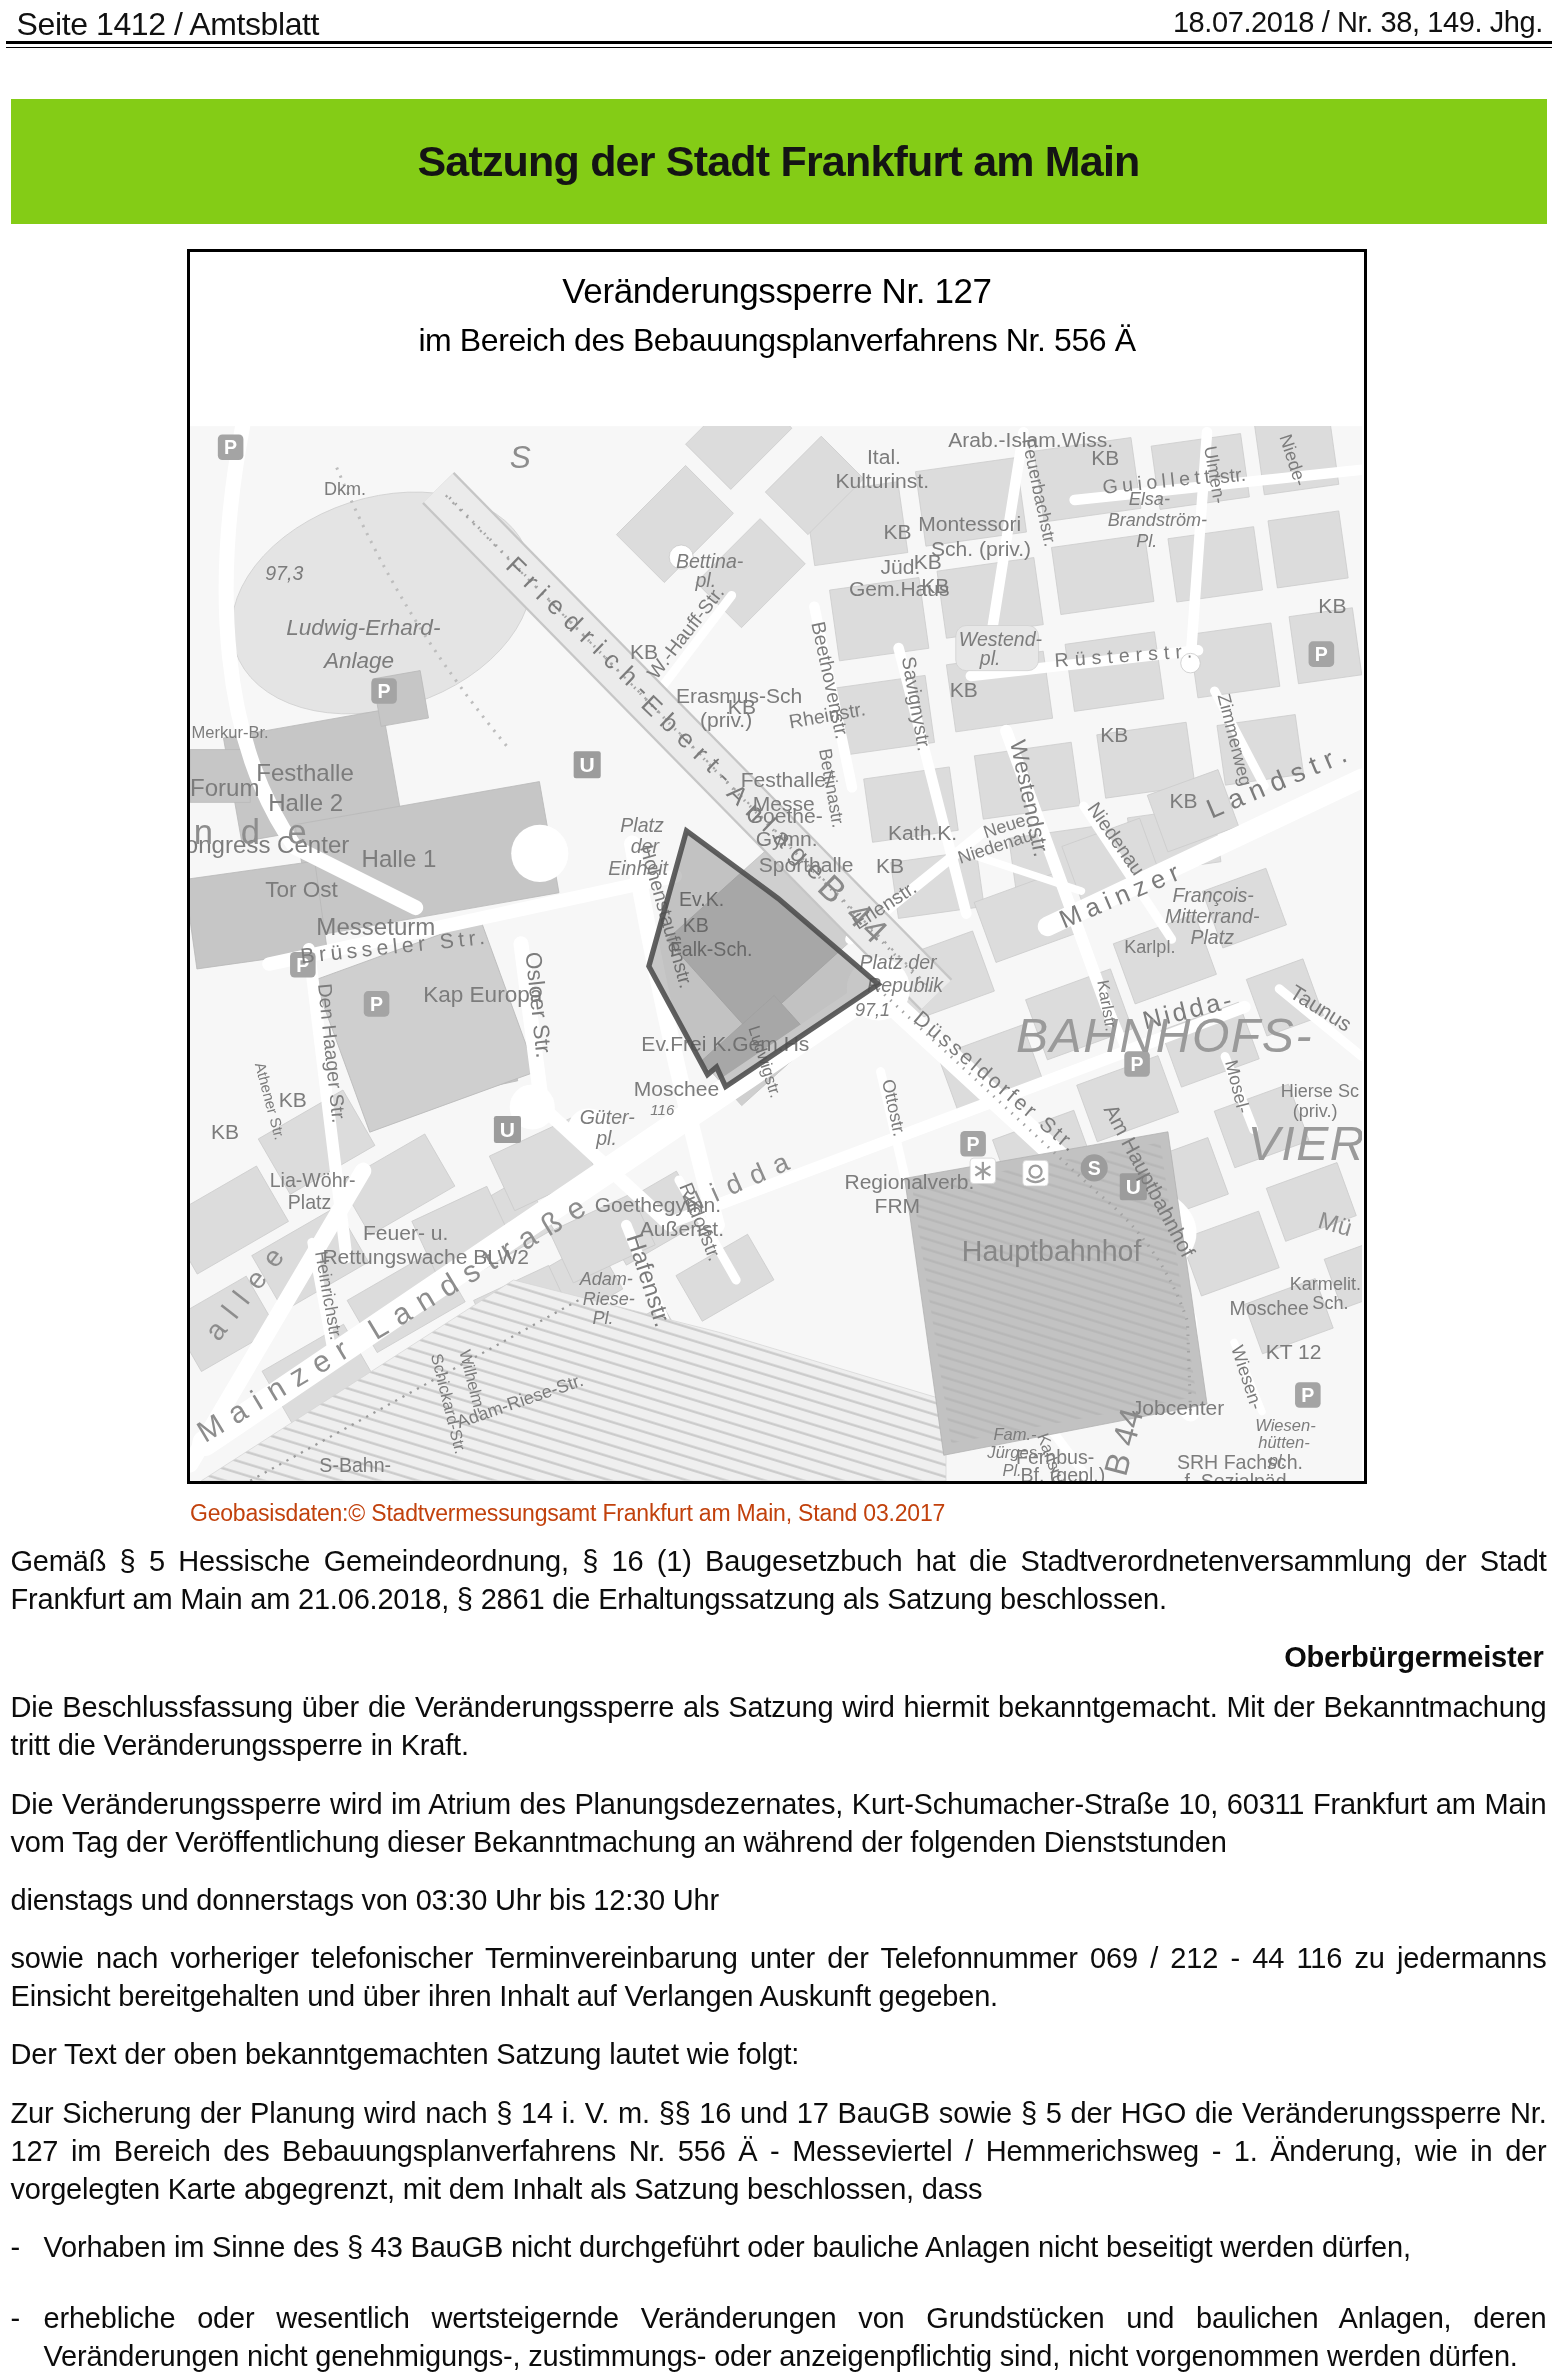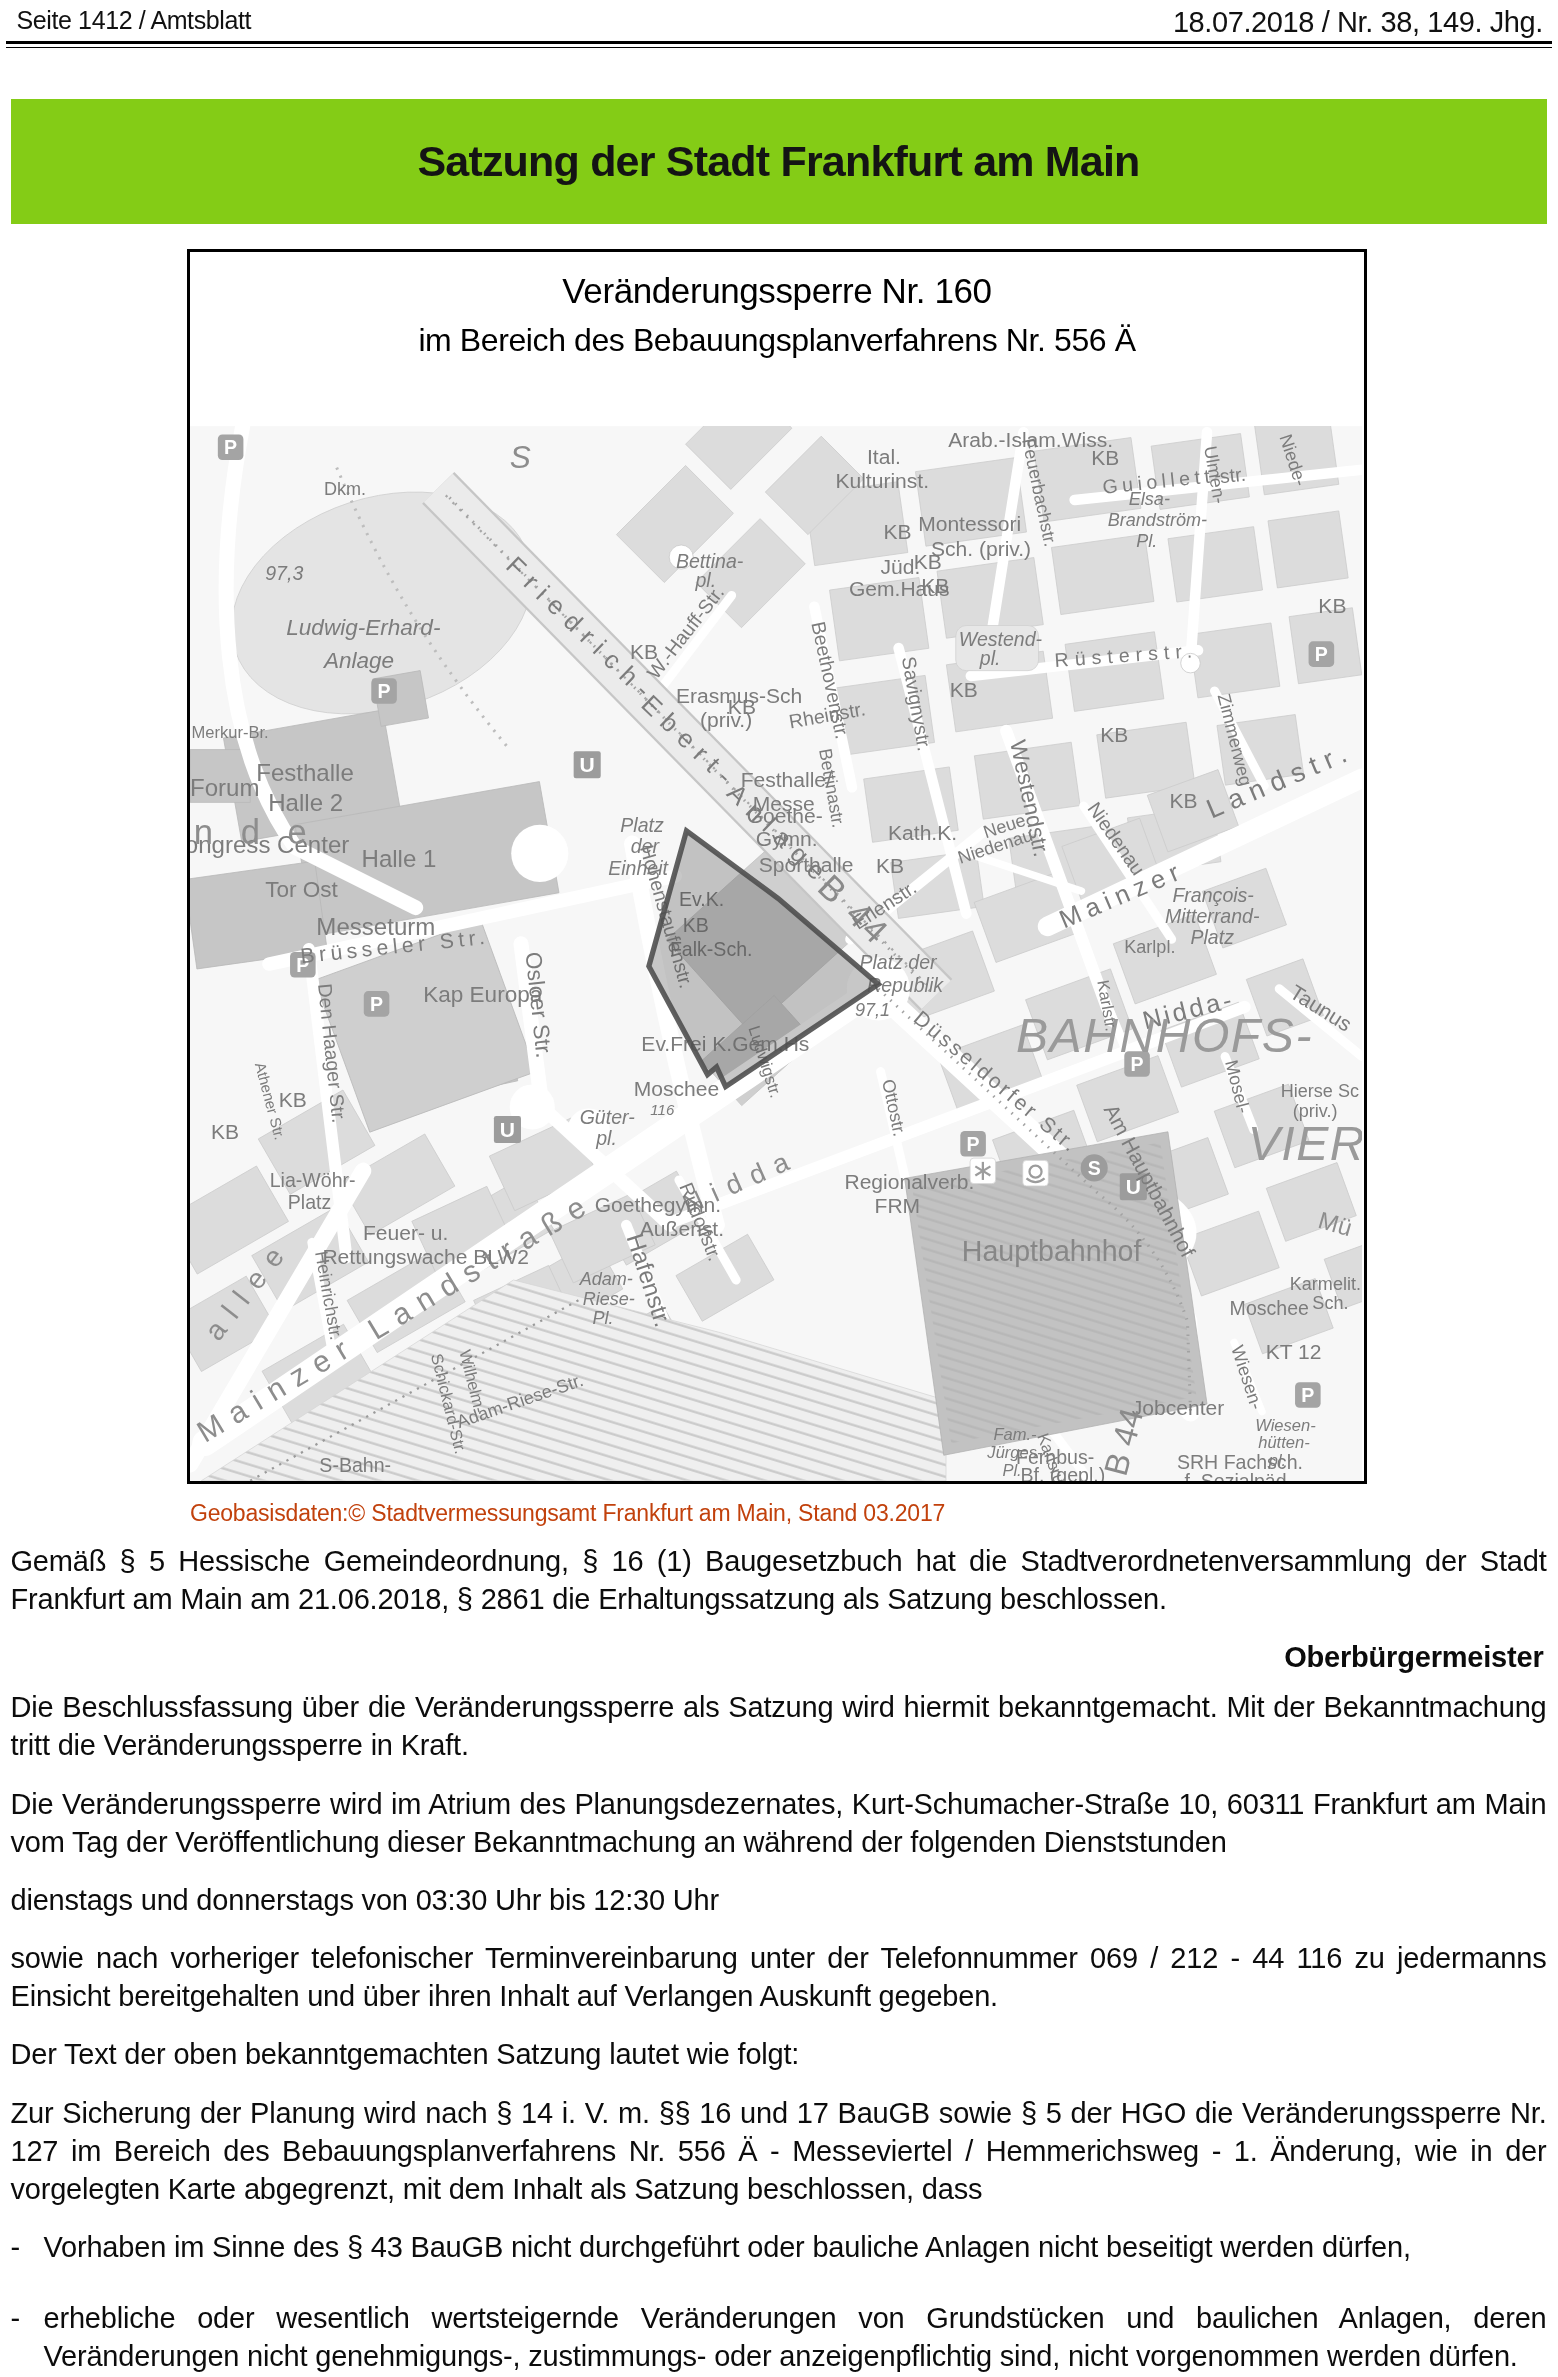--- a/index.html
+++ b/index.html
@@ -1,21 +1,21 @@
 <!DOCTYPE html>
 <html lang="de" style="font-size:12px"><head>
 <meta charset="utf-8">
 <style>
   html,body{margin:0;padding:0;}
   body{
     width:1558px;height:2377px;position:relative;overflow:hidden;
     background:#ffffff;color:#111;
     font-family:"Liberation Sans", sans-serif;
   }
-  .header-left{position:absolute;top:6px;left:16.6px;font-size:25px;letter-spacing:-0.4px;}
+  .header-left{position:absolute;top:6px;left:16.6px;font-size:32px;letter-spacing:-0.4px;}
   .header-right{position:absolute;top:6px;right:15px;font-size:29px;letter-spacing:-0.4px;}
   .rule-thick{position:absolute;top:41px;left:6px;right:6px;height:3px;background:#000;}
   .rule-thin{position:absolute;top:47px;left:6px;right:6px;height:0.8px;background:#000;}
   .banner{
     position:absolute;left:10.5px;top:99px;width:1536px;height:125px;
     background:#84cc16;display:flex;align-items:center;justify-content:center;
   }
   .banner h1{margin:0;font-size:43px;font-weight:bold;letter-spacing:-0.8px;color:#141414;}
   .nbox{
     position:absolute;left:187px;top:249px;width:1180px;height:1235px;
@@ -45,21 +45,21 @@
 <div class="header-right">18.07.2018 / Nr. 38, 149. Jhg.</div>
 <div class="rule-thick"></div>
 <div class="rule-thin"></div>
 
 <div class="banner">
   <h1>Satzung der Stadt Frankfurt am Main</h1>
 </div>
 
 <div class="nbox">
   <div class="nbox-titles">
-    <div class="t1">Veränderungssperre Nr. 160</div>
+    <div class="t1">Veränderungssperre Nr. 127</div>
     <div class="t2">im Bereich des Bebauungsplanverfahrens Nr. 556 Ä</div>
   </div>
 
   <svg class="map" viewBox="0 0 1558 1402">
     <defs>
       <pattern id="rail" width="15" height="15" patternUnits="userSpaceOnUse" patternTransform="rotate(17)">
         <rect width="15" height="15" fill="#efefef"></rect>
         <line x1="0" y1="7" x2="15" y2="7" stroke="#c9c9c9" stroke-width="3"></line>
       </pattern>
       <pattern id="shed" width="13" height="13" patternUnits="userSpaceOnUse" patternTransform="rotate(17)">

